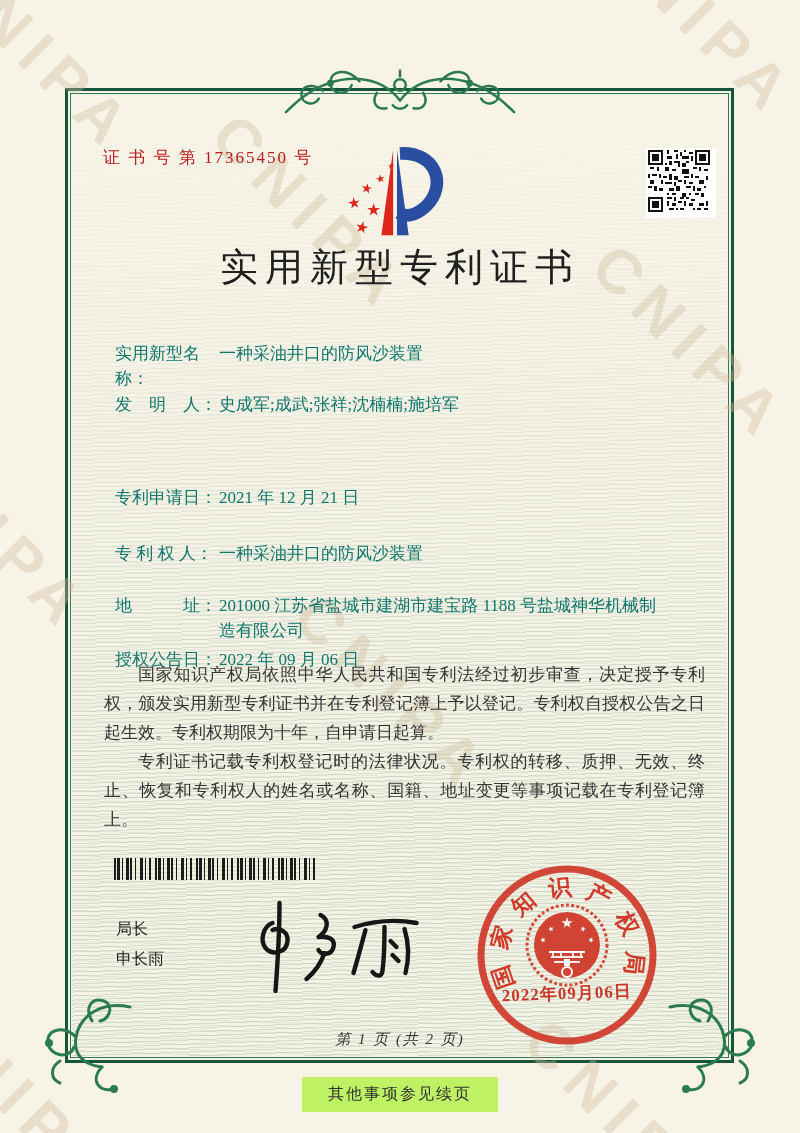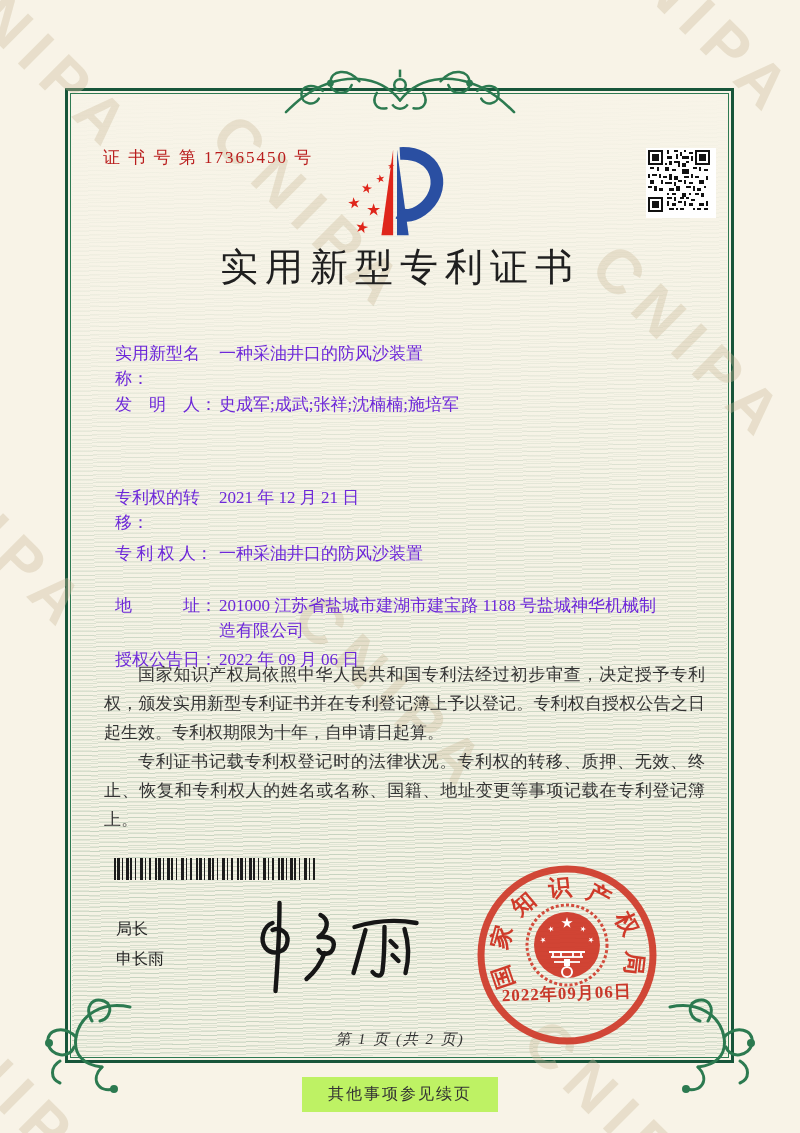--- a/index.html
+++ b/index.html
@@ -19,21 +19,21 @@
         linear-gradient(180deg, rgba(248,244,232,.96) 0%, rgba(248,244,232,.6) 28%, rgba(248,244,232,.18) 55%, rgba(248,244,232,0) 75%),
         repeating-linear-gradient(178deg, rgba(104,148,116,.22) 0 1px, rgba(104,148,116,0) 1px 4px),
         repeating-linear-gradient(2deg, rgba(104,148,116,.13) 0 1px, rgba(104,148,116,0) 1px 5px);}
 
   .cert-no{position:absolute;left:103px;top:146px;font-size:17px;letter-spacing:2px;color:#b91c1c;}
   .logo{position:absolute;left:336px;top:136px;width:122px;height:112px;}
   .qr{position:absolute;left:646px;top:148px;width:66px;height:66px;background:#fff;padding:2px;}
   .title{position:absolute;left:50%;transform:translateX(-50%);top:242px;font-size:38px;font-weight:normal;
          letter-spacing:7px;color:#1f1f1f;white-space:nowrap;}
 
-  .row{position:absolute;left:115px;font-size:17px;line-height:25px;color:#6d28d9;}
+  .row{position:absolute;left:115px;font-size:17px;line-height:25px;color:#0f766e;}
   .row .lab{display:inline-block;width:104px;vertical-align:top;}
   .row .val{display:inline-block;vertical-align:top;}
   .row .val.wide{width:452px;}
   .pair2{position:absolute;left:340px;top:0;white-space:nowrap;}
   .pair2 .lab2{display:inline-block;}
 
   .paras{position:absolute;left:104px;top:660px;width:601px;font-size:17px;line-height:29px;
          color:#333;text-align:justify;}
   .paras p{margin:0;text-indent:2em;}
 
@@ -195,21 +195,21 @@
 
   <div class="title">实用新型专利证书</div>
 
   <div class="row" style="top:341px;">
     <span class="lab">实用新型名称：</span><span class="val">一种采油井口的防风沙装置</span>
   </div>
   <div class="row" style="top:392px;">
     <span class="lab">发　明　人：</span><span class="val">史成军;成武;张祥;沈楠楠;施培军</span>
   </div>
   <div class="row" style="top:485px;">
-    <span class="lab">专利权的转移：</span><span class="val">2021 年 12 月 21 日</span>
+    <span class="lab">专利申请日：</span><span class="val">2021 年 12 月 21 日</span>
   </div>
   <div class="row" style="top:541px;">
     <span class="lab">专 利 权 人：</span><span class="val">一种采油井口的防风沙装置</span>
   </div>
   <div class="row" style="top:593px;">
     <span class="lab">地　　　址：</span><span class="val wide">201000 江苏省盐城市建湖市建宝路 1188 号盐城神华机械制造有限公司</span>
   </div>
   <div class="row" style="top:647px;width:600px;">
     <span class="lab">授权公告日：</span><span class="val">2022 年 09 月 06 日</span>
   </div>

